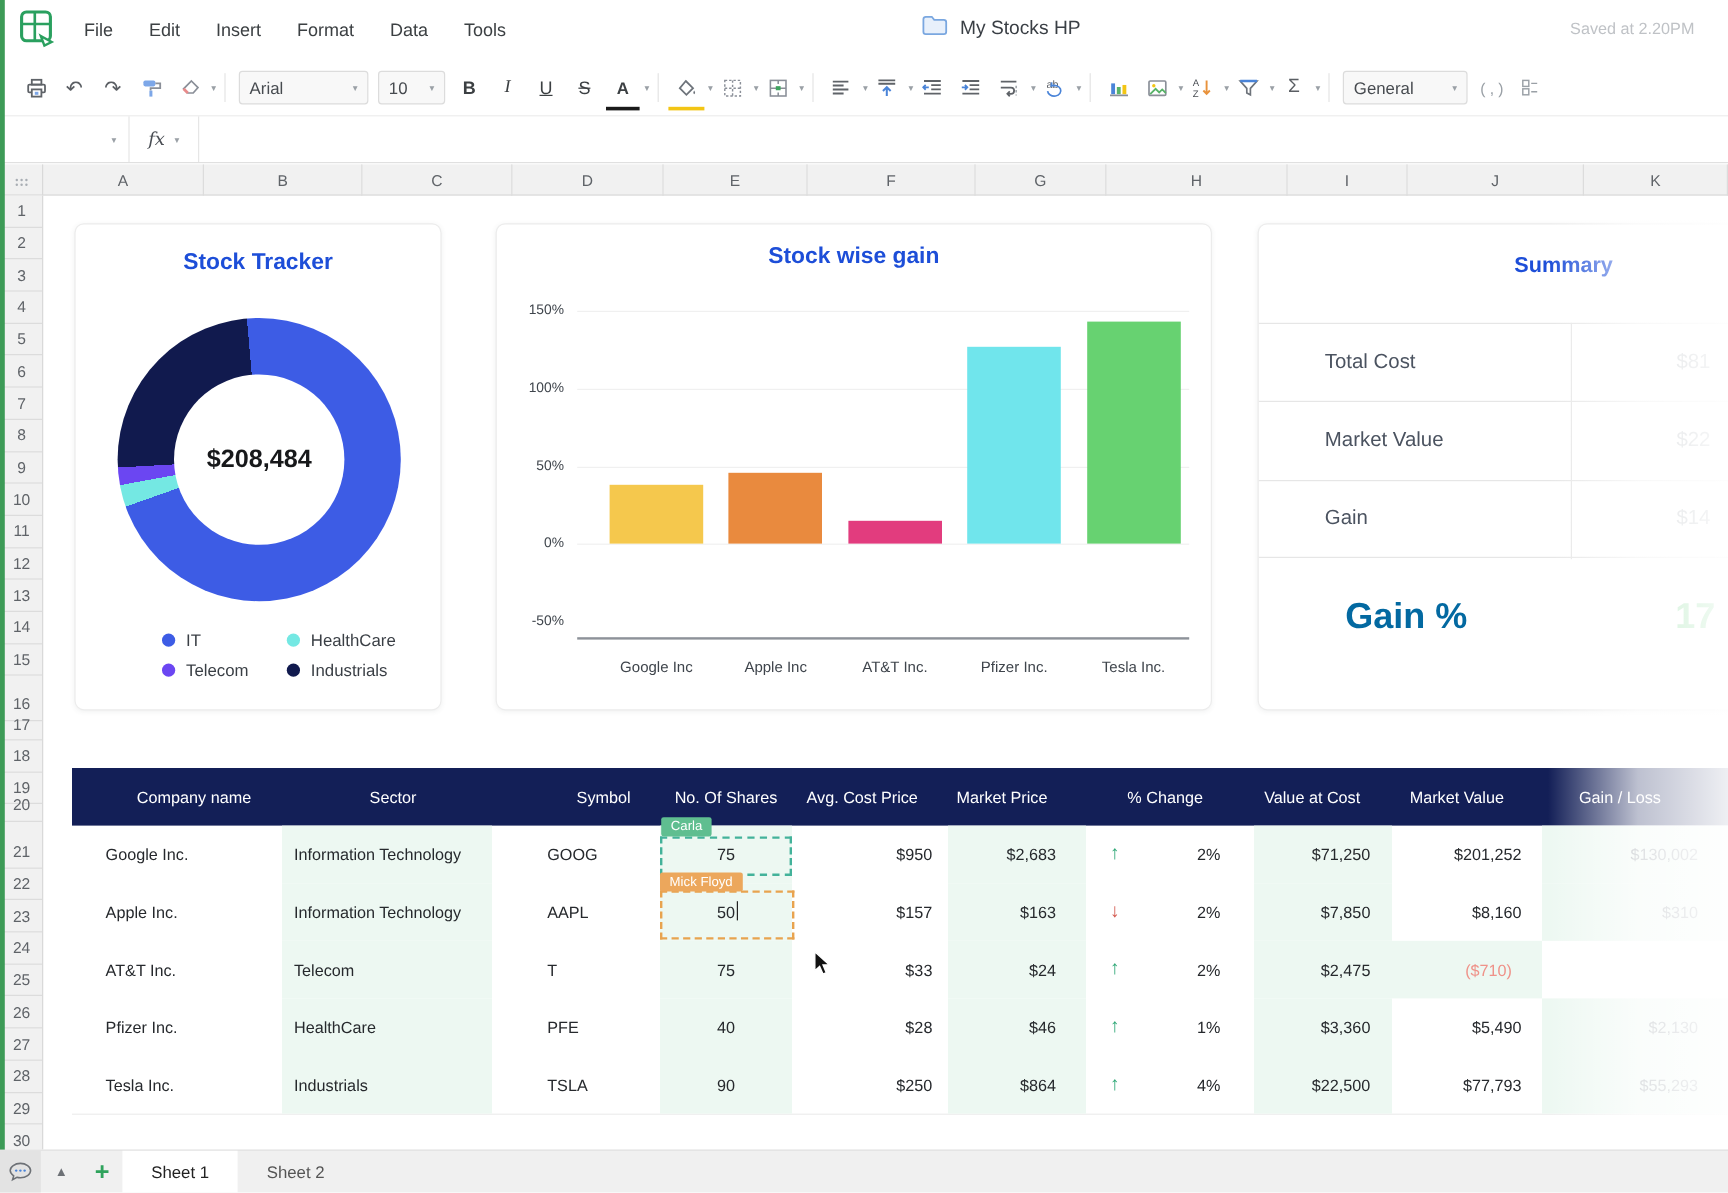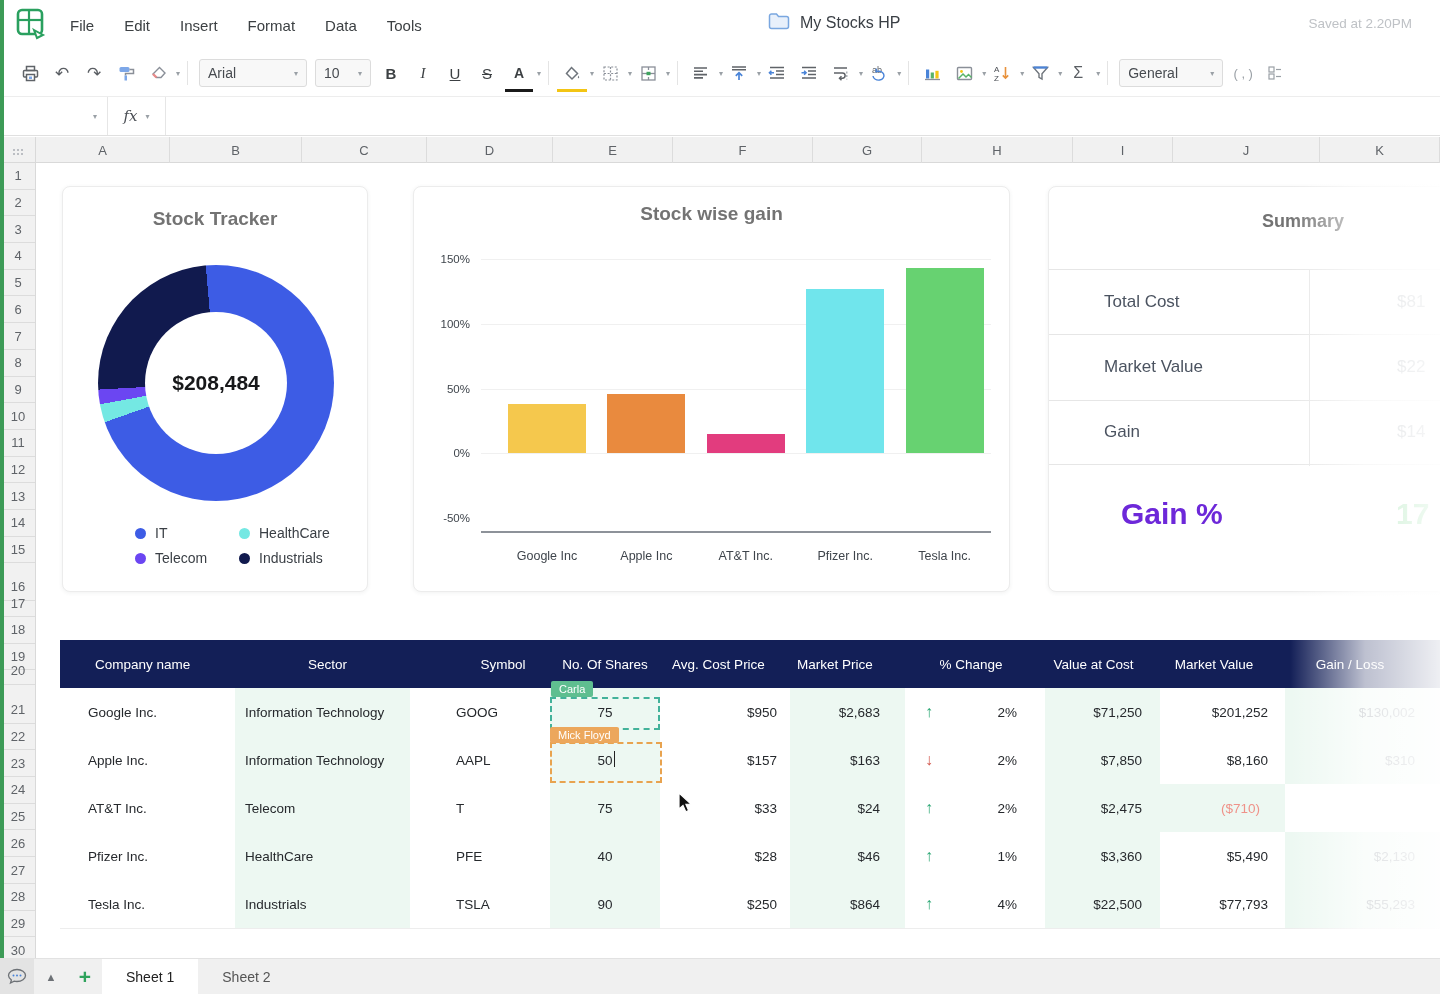--- a/index.html
+++ b/index.html
@@ -57,21 +57,21 @@
   .colhead { position:absolute; top:0; height:26px; display:flex; align-items:center; justify-content:center;
     font-size:13px; color:#5f6368; border-right:1px solid #dcdcdc; }
   #rowheads { position:absolute; left:0; top:163px; width:36px; height:795px; background:#f1f1f1;
     border-right:1px solid #d9d9d9; overflow:hidden; z-index:15; }
   .rowhead { position:absolute; left:0; width:36px; display:flex; align-items:center; justify-content:center;
     font-size:13px; color:#5f6368; border-bottom:1px solid #dcdcdc; }
 
   
   .card { position:absolute; background:#fff; border:1px solid #ececec; border-radius:8px;
     box-shadow:0 1px 4px rgba(60,64,67,.07); }
-  .card-title { text-align:center; font-size:19px; font-weight:bold; color:#737373; }
+  .card-title { text-align:center; font-size:19px; font-weight:bold; color:#1d4ed8; }
 
   
   #card-donut { left:62px; top:186px; width:306px; height:406px; }
   #card-donut .card-title { margin-top:21px; }
   #donut { position:absolute; left:35px; top:78px; width:236px; height:236px; border-radius:50%; }
   #donut-hole { position:absolute; left:82px; top:125px; width:142px; height:142px; border-radius:50%;
     background:#fff; display:flex; align-items:center; justify-content:center; }
   #donut-center { font-size:21px; font-weight:bold; color:#17181a; }
   #legend { position:absolute; left:56px; top:338px; display:grid; grid-template-columns:104px auto;
     row-gap:9px; }
@@ -98,21 +98,21 @@
   .sum-value { position:absolute; left:348px; top:50%; transform:translateY(-50%); font-size:17px; color:#9aa1a8; white-space:nowrap; }
   #summary-vdiv { position:absolute; left:260px; top:82px; width:1px; height:197px; background:#e6e6e6; }
   #gain-pct-label { position:absolute; left:72px; top:310px; font-size:30px; font-weight:bold; }
   #gain-pct-value { position:absolute; left:347px; top:310px; font-size:30px; font-weight:bold; white-space:nowrap; }
 
   
   #stock-table { position:absolute; left:60px; top:640px; width:1380px; z-index:5; }
   .trow { display:grid; grid-template-columns:175px 175px 140px 110px 130px 115px 140px 115px 125px 155px; }
   #thead { height:48px; color:#fff; font-size:13.5px; }
   #thead .cell { display:flex; align-items:center; justify-content:center; }
-  #thead .cell.c0 { justify-content:flex-start; padding-left:35px; }
+  #thead .cell.c0 { justify-content:flex-start; padding-left:54px; }
   .drow { height:48px; font-size:13.5px; color:#26292d; }
   .cell { display:flex; align-items:center; }
   .c0 { padding-left:28px; }
   .c1 { padding-left:10px; }
   .c2 { padding-left:46px; }
   .c3 { justify-content:center; }
   .c4 { justify-content:flex-end; padding-right:13px; }
   .c5 { justify-content:flex-end; padding-right:25px; }
   .c6 { justify-content:space-between; padding-left:20px; padding-right:28px; }
   .c7 { justify-content:flex-end; padding-right:18px; }
@@ -472,21 +472,21 @@
         <div class="sum-row">
           <span class="sum-label">Market Value</span>
           <span class="sum-value">$22</span>
         </div>
         <div class="sum-row">
           <span class="sum-label">Gain</span>
           <span class="sum-value">$14</span>
         </div>
       </div>
     <div id="summary-vdiv"></div>
-    <div id="gain-pct-label" style="color: #6d28d9;">Gain %</div>
+    <div id="gain-pct-label" style="color: #0369a1;">Gain %</div>
     <div id="gain-pct-value" style="color: rgb(95, 206, 119);">17</div>
   </div>
 
   <div id="stock-table">
     <div class="trow" id="thead" style="background: rgb(19, 31, 87);">
         <div class="cell c0">Company name</div>
         <div class="cell c1">Sector</div>
         <div class="cell c2">Symbol</div>
         <div class="cell c3">No. Of Shares</div>
         <div class="cell c4">Avg. Cost Price</div>

